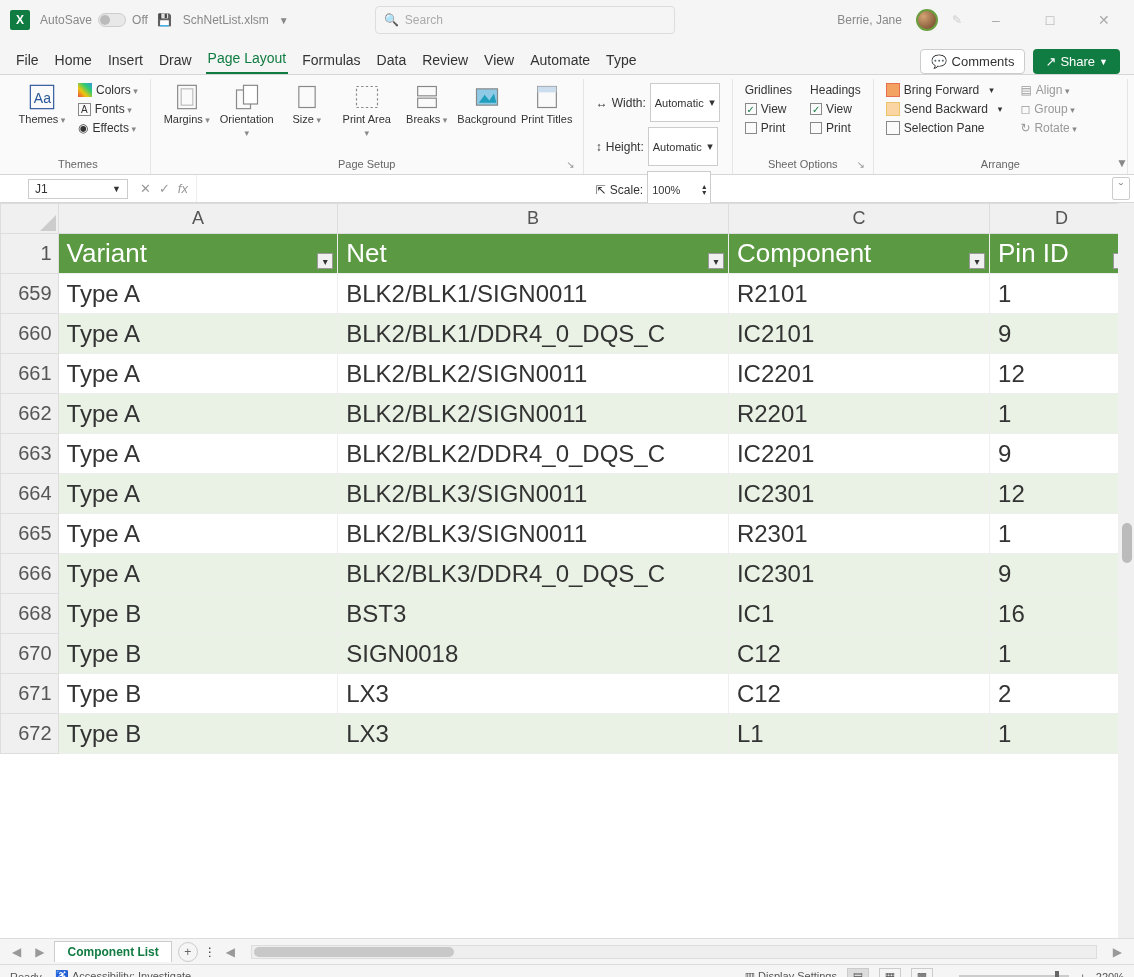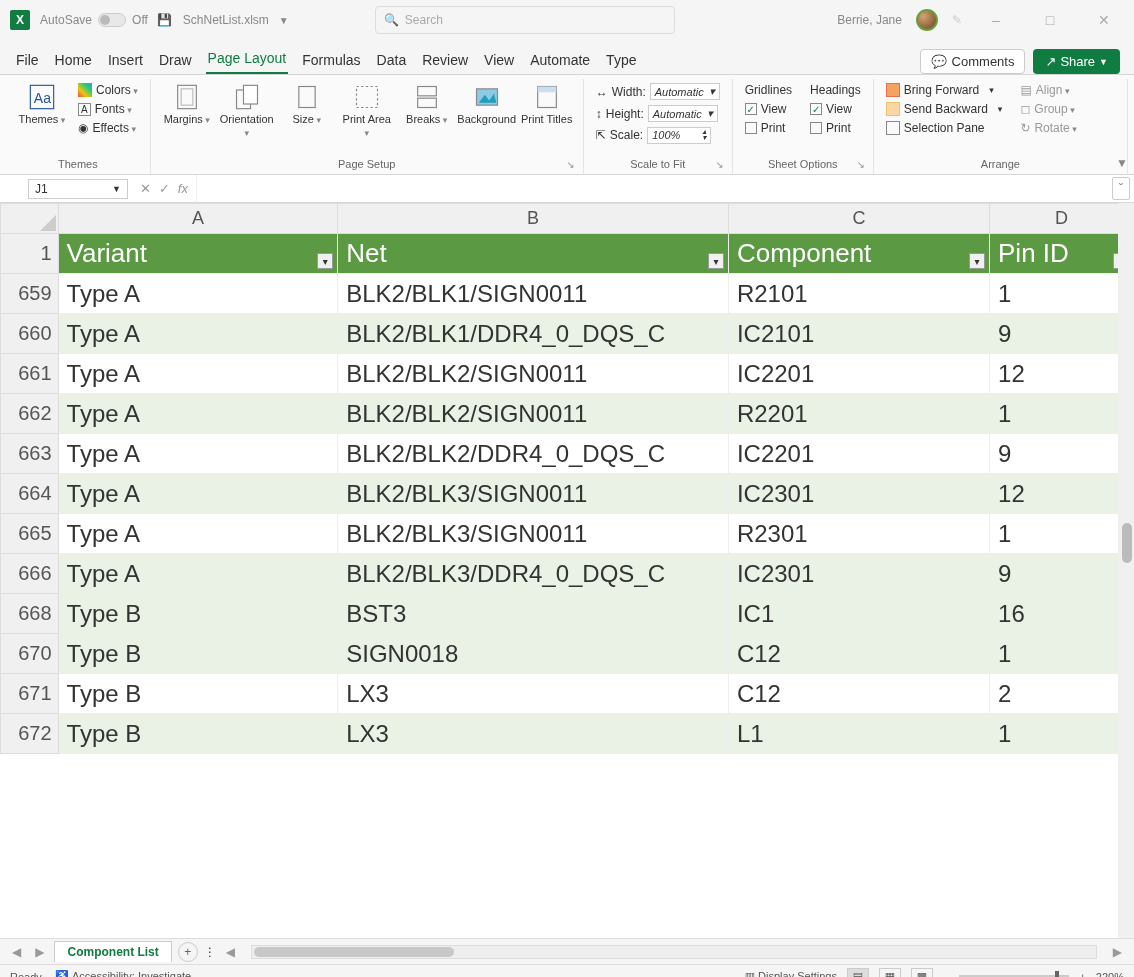--- a/index.html
+++ b/index.html
@@ -25,21 +25,21 @@
   .ribbon-group { display:flex; flex-direction:column; border-right:1px solid #e5e5e5; padding:2px 8px; }
   .ribbon-group:last-child{border-right:none;}
   .group-body { display:flex; gap:4px; flex:1; align-items:flex-start;}
   .group-label { text-align:center; font-size:11px; color:#666; padding:2px 0; position:relative;}
   .launcher{ position:absolute; right:0; bottom:2px; font-size:10px; color:#999;}
   .big-btn { display:flex; flex-direction:column; align-items:center; justify-content:flex-start; width:56px; padding:2px; gap:2px; font-size:11px; text-align:center; line-height:1.1;}
   .big-btn svg, .icon-box{ width:28px; height:28px;}
   .small-row{ display:flex; align-items:center; gap:4px; padding:2px 4px; font-size:12px; white-space:nowrap;}
   .stack{ display:flex; flex-direction:column; gap:1px;}
   .dd::after{content:" \25BE"; font-size:9px; color:#888;}
-  .dropdown-field{ border:1px solid #ccc; background:white; padding:1px 4px; font-size:11px; width:70px; display:flex; justify-content:space-between; align-items:center;font-style:italic;}
+  .dropdown-field{ border:1px solid #ccc; background:white; padding:12px 4px; font-size:11px; width:70px; display:flex; justify-content:space-between; align-items:center;}
   .chk{ width:12px; height:12px; border:1px solid #888; display:inline-flex; align-items:center; justify-content:center; font-size:10px; color:#107c41;}
   .arrange-icon{width:14px; height:14px; display:inline-block;}
 
   .formula-bar{ height:28px; display:flex; align-items:center; border-bottom:1px solid #d6d6d6; background:#fff; font-size:13px;padding-left:24px;}
   .name-box{ width:100px; border:1px solid #ccc; margin:2px 4px; padding:2px 6px; font-size:12px; display:flex; justify-content:space-between; align-items:center;}
   .fx-controls{ display:flex; align-items:center; gap:8px; padding:0 8px; color:#999; border-right:1px solid #eee; height:100%;}
   .formula-input{ flex:1; padding:0 8px;}
   .formula-expand{ border:1px solid #ccc; margin:2px 4px; border-radius:2px; padding:0 6px; color:#888; align-self:stretch; display:flex; align-items:center;}
 
   .sheet-area{ position:relative; background:white; }

